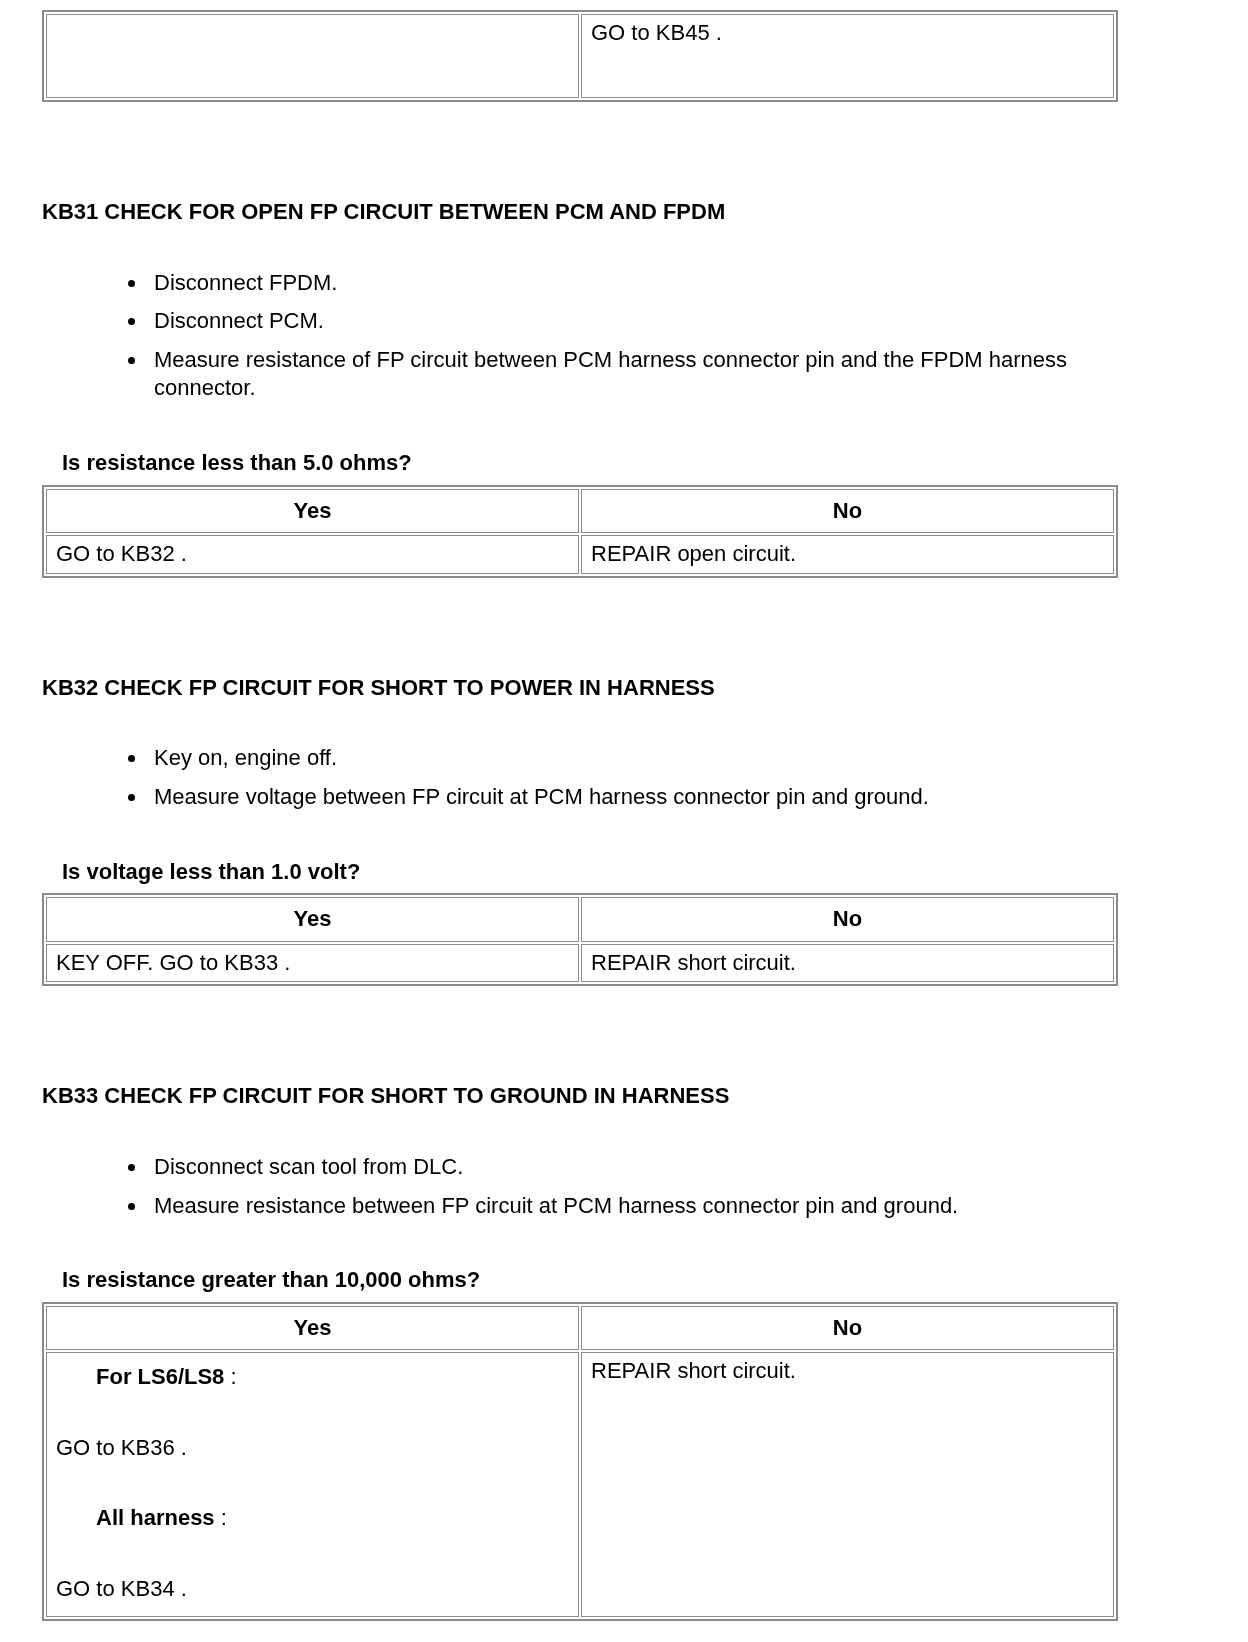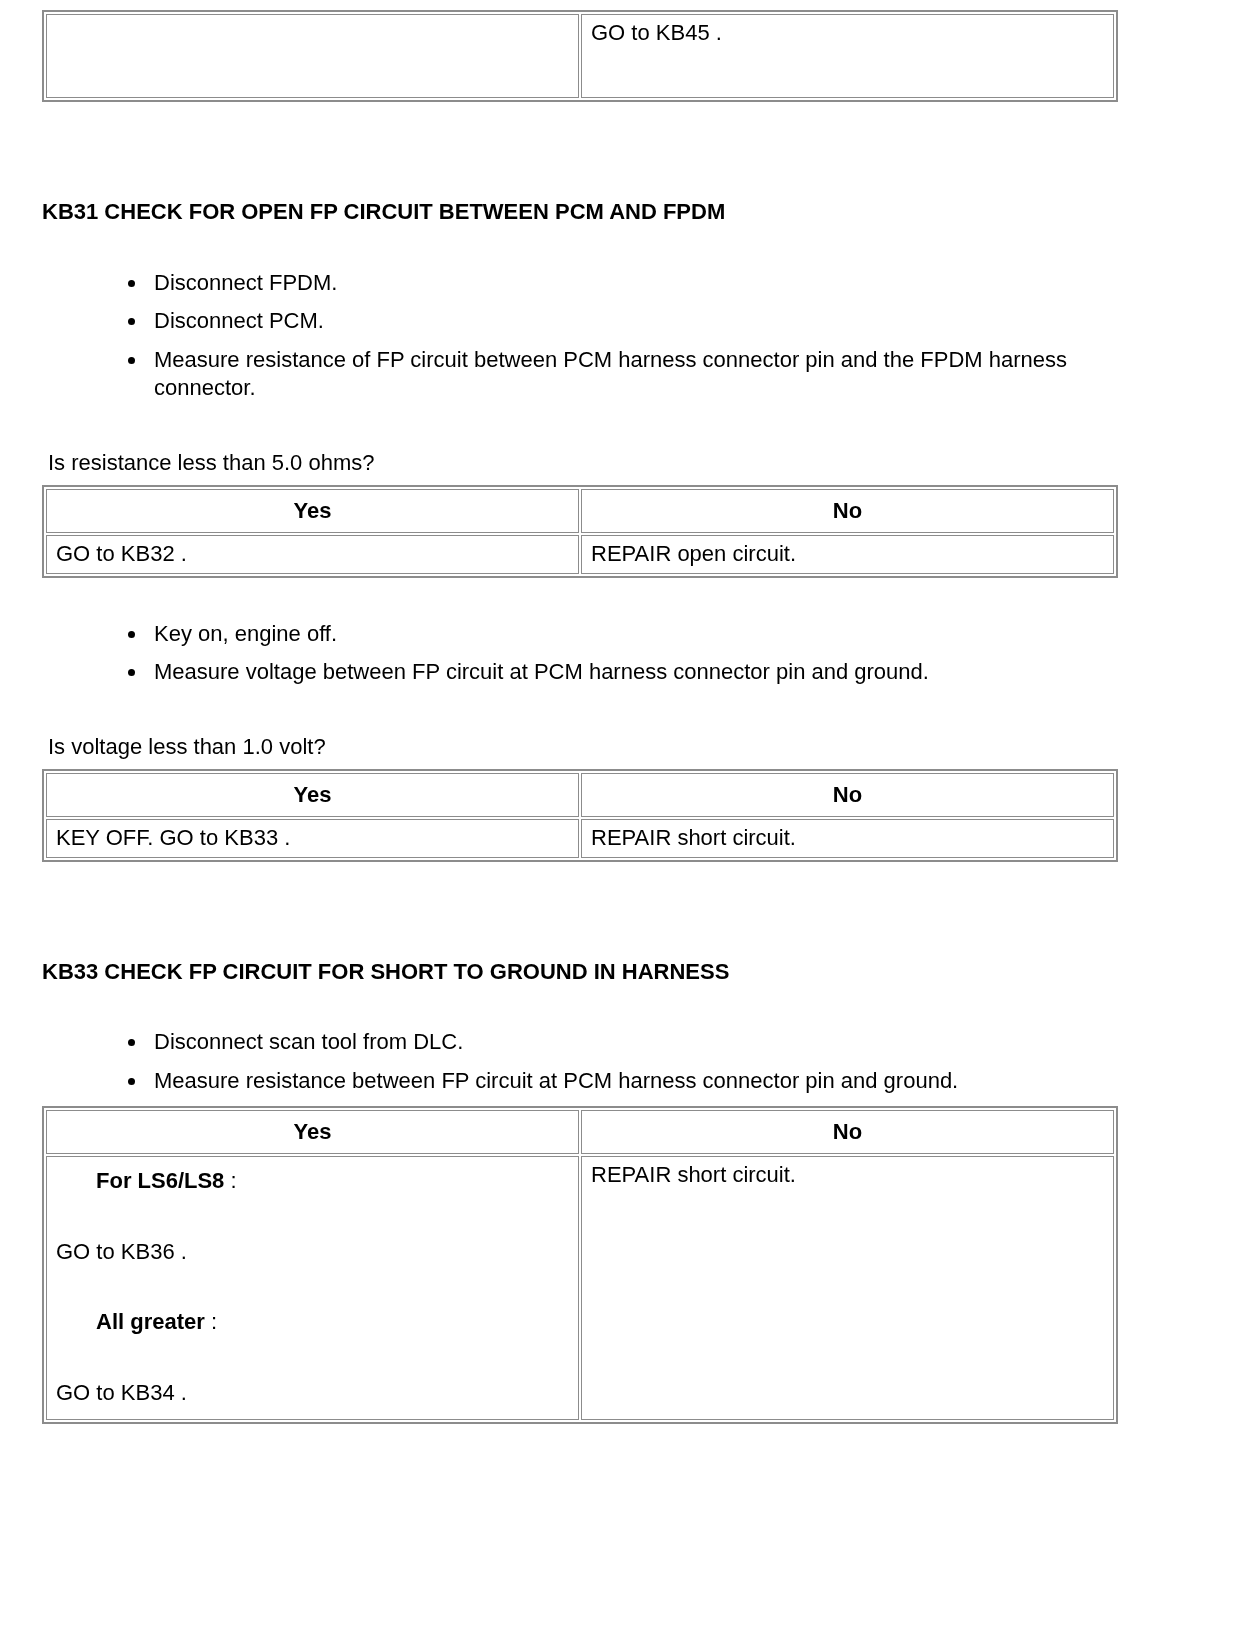--- a/index.html
+++ b/index.html
@@ -59,22 +59,22 @@
   ul.bullets{
     margin:42px 0 0 0;
     padding:0 0 0 106px;
   }
   ul.bullets li{
     margin:0 0 10px 0;
     padding-left:6px;
   }
   
   p.question{
-    font-weight:normal;
-    margin:46px 0 7px 6px;
+    font-weight:bold;
+    margin:46px 0 7px 20px;
   }
   
   td.multiline p{margin:6px 0 42px 0;}
   td.multiline p:last-child{margin-bottom:8px;}
   .b{font-weight:bold;margin-left:40px;}
 </style>
 </head>
 <body>
 
 <div class="page">
@@ -104,20 +104,21 @@
       <th>Yes</th>
       <th>No</th>
     </tr>
     <tr>
       <td>GO to KB32 .</td>
       <td>REPAIR open circuit.</td>
     </tr>
   </tbody>
     </table>
 
+  <h2 class="sec-heading">KB32 CHECK FP CIRCUIT FOR SHORT TO POWER IN HARNESS</h2>
 
   <ul class="bullets">
     <li>Key on, engine off.</li>
     <li>Measure voltage between FP circuit at PCM harness connector pin and ground.</li>
   </ul>
 
   <p class="question">Is voltage less than 1.0 volt?</p>
 
   <table class="dec">
     <tbody>
@@ -132,32 +133,33 @@
   </tbody>
     </table>
 
   <h2 class="sec-heading">KB33 CHECK FP CIRCUIT FOR SHORT TO GROUND IN HARNESS</h2>
 
   <ul class="bullets">
     <li>Disconnect scan tool from DLC.</li>
     <li>Measure resistance between FP circuit at PCM harness connector pin and ground.</li>
   </ul>
 
+  <p class="question">Is resistance greater than 10,000 ohms?</p>
 
   <table class="dec">
     <tbody>
         <tr>
       <th>Yes</th>
       <th>No</th>
     </tr>
     <tr>
       <td class="multiline">
         <p><span class="b">For LS6/LS8</span><span> :</span></p>
         <p>GO to KB36 .</p>
-        <p><span class="b">All greater</span><span> :</span></p>
+        <p><span class="b">All harness</span><span> :</span></p>
         <p>GO to KB34 .</p>
       </td>
       <td class="v-middle">REPAIR short circuit.</td>
     </tr>
   </tbody>
     </table>
 
 </div>
 
 </body></html>

